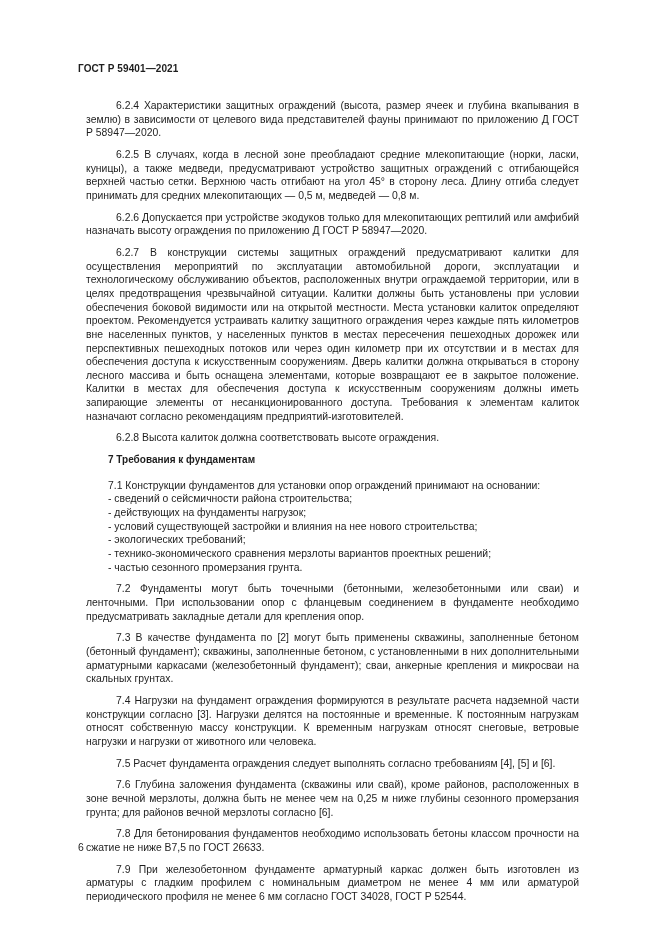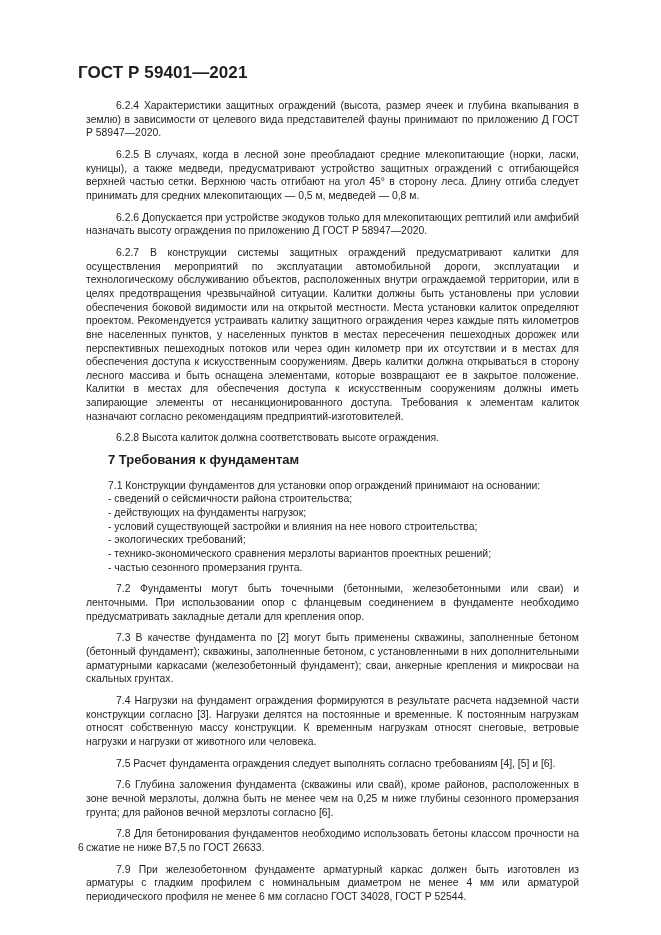--- a/index.html
+++ b/index.html
@@ -1,23 +1,23 @@
 <!DOCTYPE html>
 <html><head>
 <meta charset="utf-8">
 <style>
   html, body { margin:0; padding:0; background:#ffffff; }
   body { width:661px; height:935px; position:relative; overflow:hidden;
          font-family:"Liberation Sans", sans-serif; color:#1e1e1e; }
-  .doc-header { position:absolute; left:78px; top:63px; font-weight:bold; font-size:17px; letter-spacing:0.1px; }
+  .doc-header { position:absolute; left:78px; top:63px; font-weight:bold; font-size:10px; letter-spacing:0.1px; }
   .body-text { position:absolute; left:78px; top:91px; width:509px; font-size:10.4px; line-height:13.65px; }
   .para { margin:8px; text-align:justify; text-indent:30px; }
   .bullet { margin:0; text-indent:30px; text-align:left; }
   .bullet.li { text-indent:0; padding-left:30px; }
-  .section-heading { font-weight:bold; font-size:13px; margin:3px 0 12px 30px; }
+  .section-heading { font-weight:bold; font-size:10px; margin:3px 0 12px 30px; }
   .page-number { position:absolute; left:78px; top:842px; font-size:10.4px; }
 </style>
 </head>
 <body>
 
 <div class="doc-header">ГОСТ Р 59401—2021</div>
 
 <div class="body-text">
   <p class="para">6.2.4 Характеристики защитных ограждений (высота, размер ячеек и глубина вкапывания в землю) в зависимости от целевого вида представителей фауны принимают по приложению Д ГОСТ Р 58947—2020.</p>
   <p class="para">6.2.5 В случаях, когда в лесной зоне преобладают средние млекопитающие (норки, ласки, куницы), а также медведи, предусматривают устройство защитных ограждений с отгибающейся верхней частью сетки. Верхнюю часть отгибают на угол 45° в сторону леса. Длину отгиба следует принимать для средних млекопитающих — 0,5 м, медведей — 0,8 м.</p>

